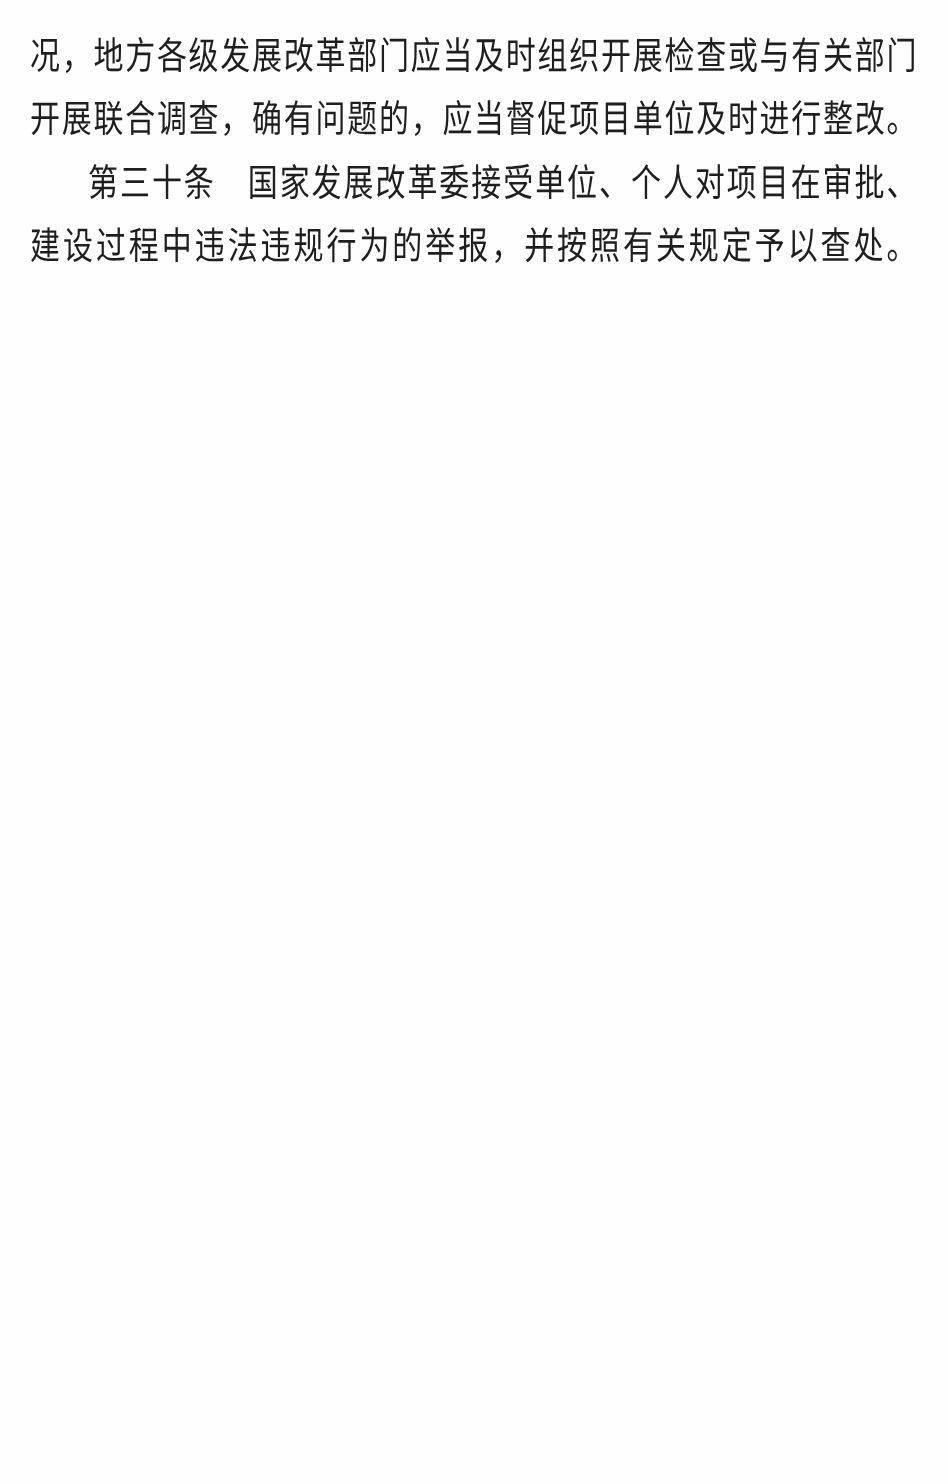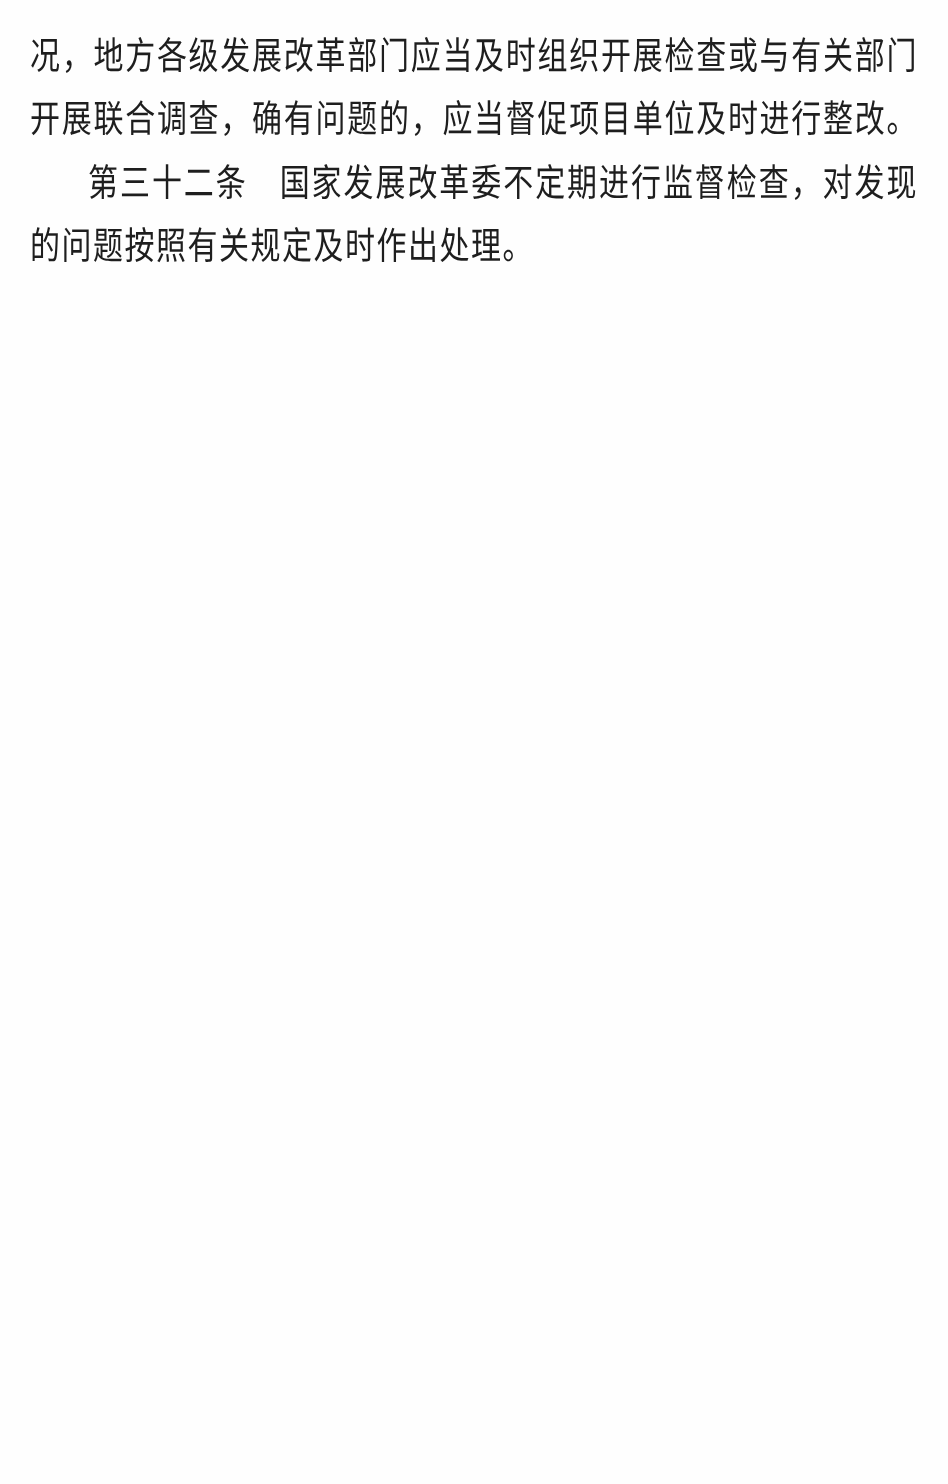--- a/index.html
+++ b/index.html
@@ -52,25 +52,25 @@
 </head>
 <body>
 
 <div class="page">
 
   <div class="para">
     <div class="line j">况，地方各级发展改革部门应当及时组织开展检查或与有关部门</div>
     <div class="line j">开展联合调查，确有问题的，应当督促项目单位及时进行整改。</div>
   </div>
 
+  <div class="para">
+    <div class="line j ind">第三十条　国家发展改革委接受单位、个人对项目在审批、</div>
+    <div class="line j">建设过程中违法违规行为的举报，并按照有关规定予以查处。</div>
+  </div>
 
 
-  <div class="para">
-    <div class="line j ind">第三十二条　国家发展改革委不定期进行监督检查，对发现</div>
-    <div class="line">的问题按照有关规定及时作出处理。</div>
-  </div>
 
 
 
 
 
 
 </div>
 
 </body></html>

